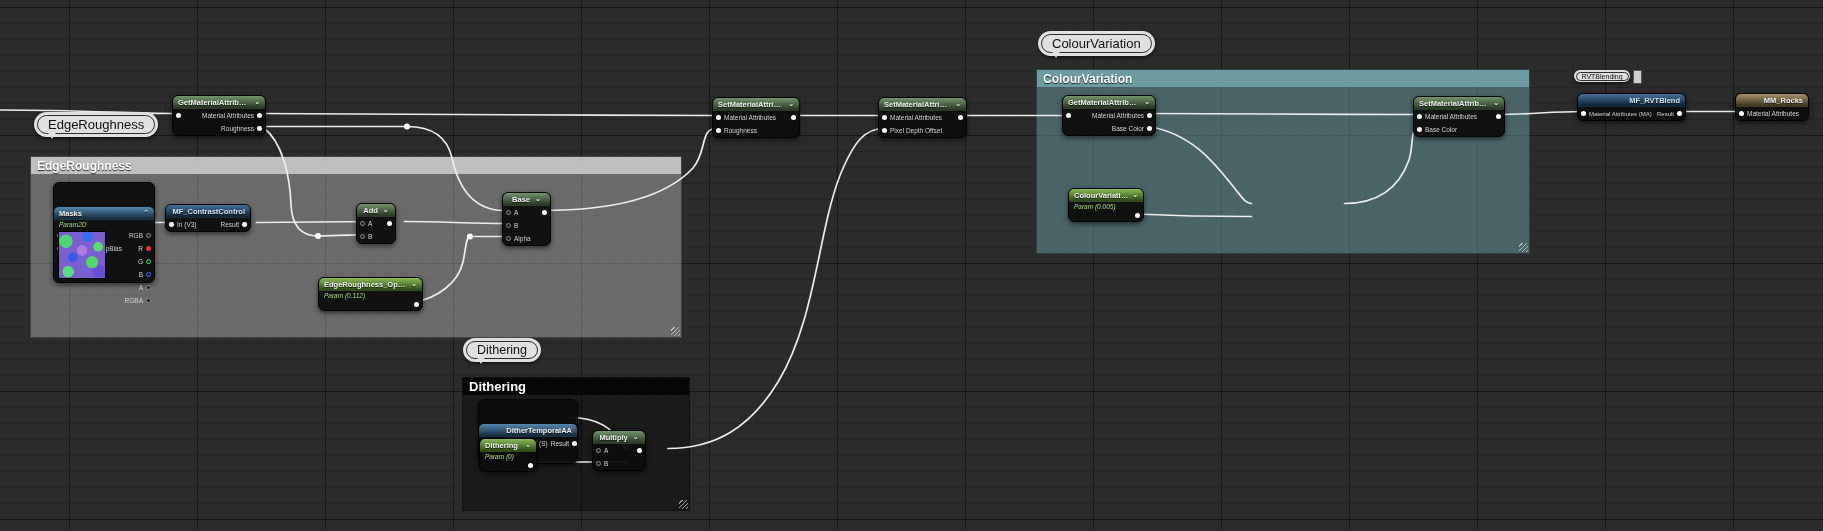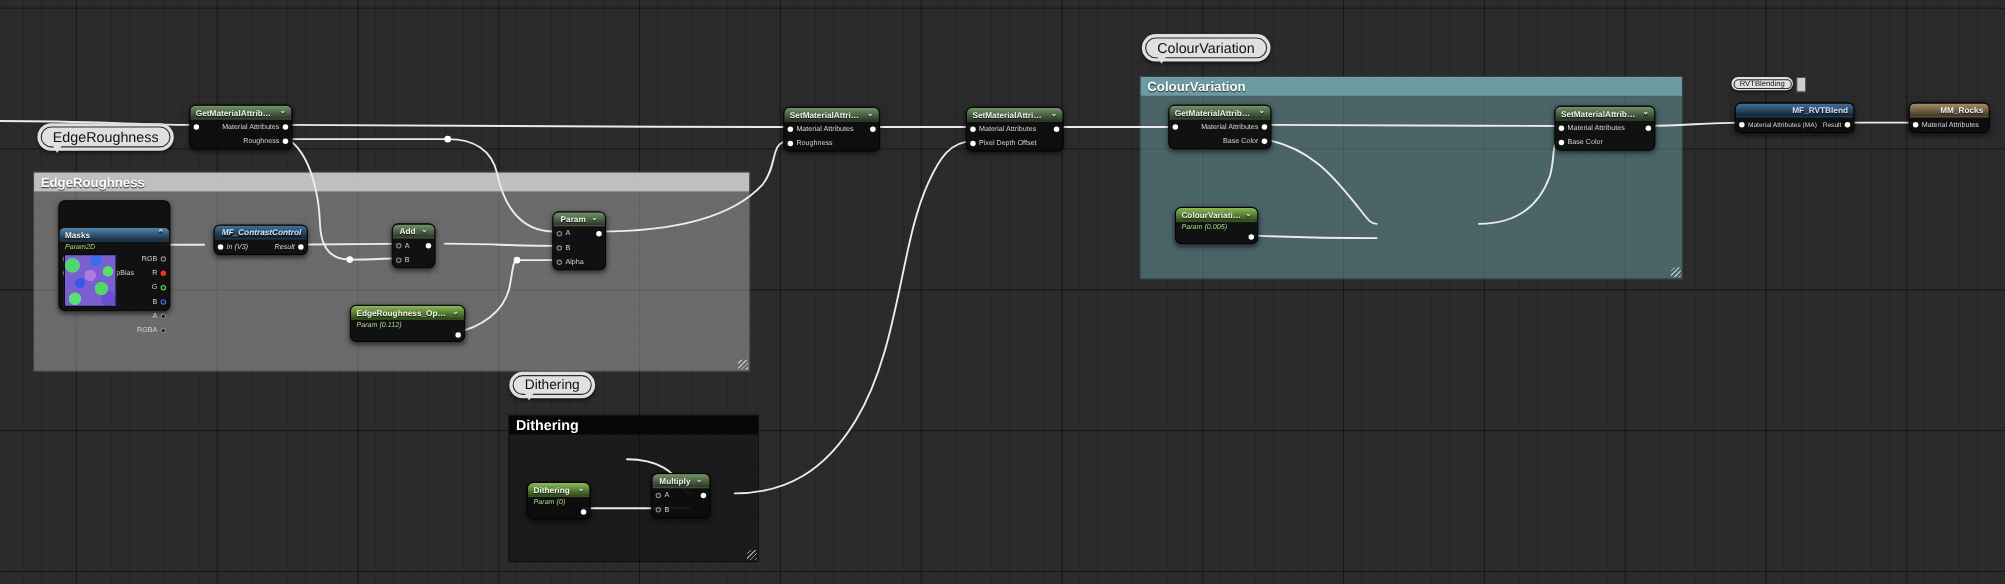--- a/index.html
+++ b/index.html
@@ -232,21 +232,21 @@
       </div>
     <div class="row">
         <span class="grp right">
           <span class="lbl">RGBA</span>
           <span class="pin off"></span>
         </span>
       </div>
     <div class="thumb"></div>
   </div>
 
-  <div class="node" style="left:194px;top:204px;width:84px;font-style:italic;">
+  <div class="node" style="left:165px;top:204px;width:84px;">
     <div class="hdr navy">
         <span class="t">MF_ContrastControl</span>
       </div>
     <div class="row">
         <span class="grp">
           <span class="pin on"></span>
           <span class="lbl">In (V3)</span>
         </span>
         <span class="grp right">
           <span class="lbl">Result</span>
@@ -270,21 +270,21 @@
     <div class="row">
         <span class="grp">
           <span class="pin off"></span>
           <span class="lbl">B</span>
         </span>
       </div>
   </div>
 
   <div class="node" style="left:502px;top:192px;width:47px;">
     <div class="hdr green center">
-        <span class="t">Param</span>
+        <span class="t">Base</span>
         <span class="chev">⌄</span>
       </div>
     <div class="row">
         <span class="grp">
           <span class="pin off"></span>
           <span class="lbl">A</span>
         </span>
         <span class="pin on"></span>
       </div>
     <div class="row">
@@ -305,20 +305,41 @@
     <div class="hdr param">
         <span class="t">EdgeRoughness_Opacity</span>
         <span class="chev">⌄</span>
       </div>
     <div class="sub">Param (0.112)</div>
     <div class="pstrip">
         <span class="pin on"></span>
       </div>
   </div>
 
+  <div class="node" style="left:478px;top:399px;width:98px;">
+    <div class="hdr blue">
+        <span class="t">DitherTemporalAA</span>
+      </div>
+    <div class="row">
+        <span class="grp">
+          <span class="pin off"></span>
+          <span class="lbl">Alpha Threshold (S)</span>
+        </span>
+        <span class="grp right">
+          <span class="lbl">Result</span>
+          <span class="pin on"></span>
+        </span>
+      </div>
+    <div class="row">
+        <span class="grp">
+          <span class="pin off"></span>
+          <span class="lbl">Random (S)</span>
+        </span>
+      </div>
+  </div>
 
   <div class="node" style="left:479px;top:438px;width:56px;">
     <div class="hdr param">
         <span class="t">Dithering</span>
         <span class="chev">⌄</span>
       </div>
     <div class="sub">Param (0)</div>
     <div class="pstrip">
         <span class="pin on"></span>
       </div>

